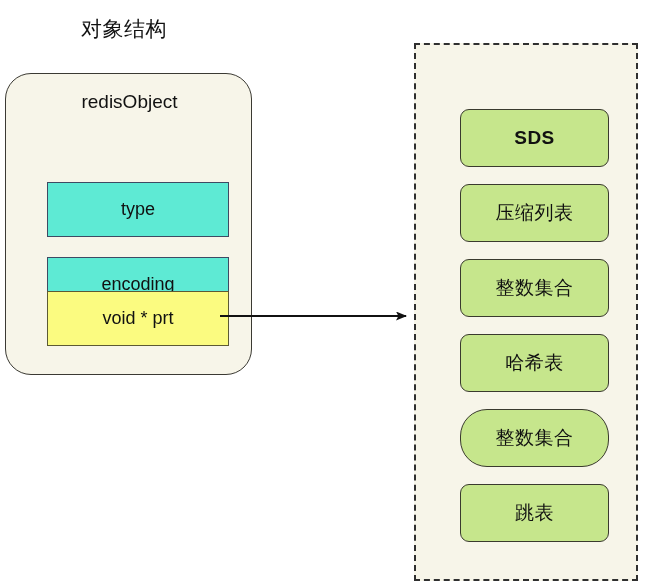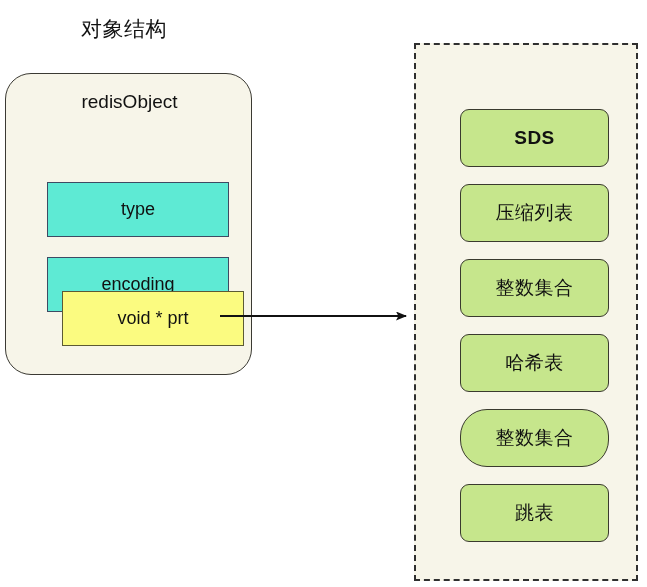--- a/index.html
+++ b/index.html
@@ -68,21 +68,21 @@
     align-items: center;
     justify-content: center;
     font-size: 18px;
     color: #111111;
   }
   .field-box.blue   { background: #5eead4; border-color: #3e4a63; margin-top: 42px; }
   .field-box.yellow { background: #FBFB80; border-color: #5c5a34; }
 
   #field-type     { top: 66px; }
   #field-encoding { top: 141px; text-decoration: underline; }
-  #field-ptr      { top: 217px; margin-left: 15px; }
+  #field-ptr      { top: 217px; }
 
   
   #pointer-arrow {
     position: absolute;
     left: 220px;
     top: 296px;
     width: 200px;
     height: 40px;
     overflow: visible;
   }

